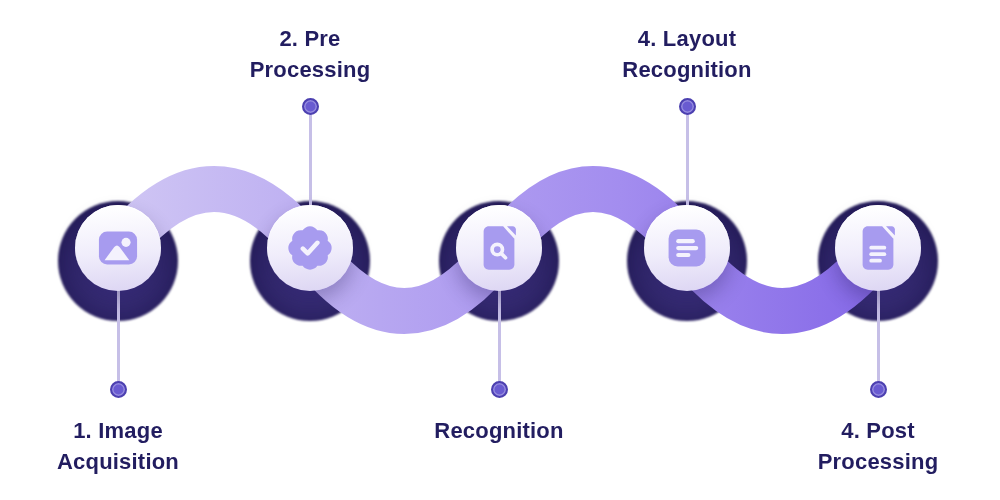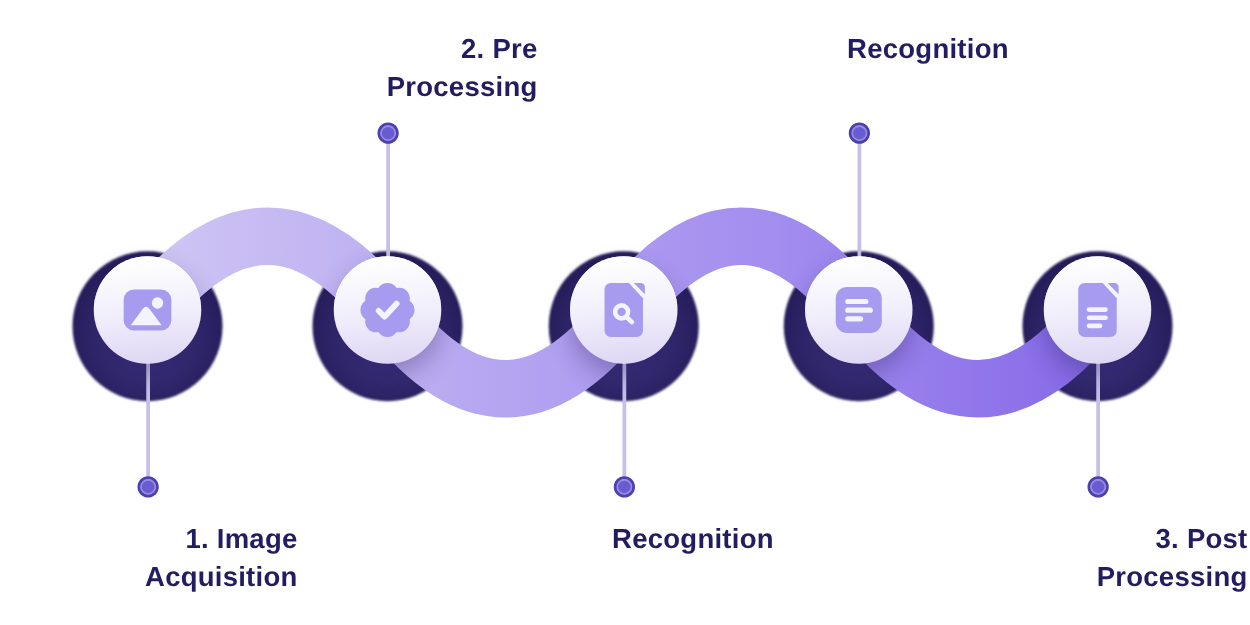--- a/index.html
+++ b/index.html
@@ -37,21 +37,21 @@
   .dot{
     position:absolute;width:13px;height:13px;border-radius:50%;
     background:var(--dot-fill);border:2px solid var(--dot-border);
     box-shadow:inset 0 0 0 1.5px rgba(255,255,255,.30);
     left:calc(var(--cx) - 8.5px);z-index:5;
   }
   .bottom .dot{top:381px;}
   .top    .dot{top:98px;}
   .label{
     position:absolute;width:240px;left:calc(var(--cx) - 120px);
-    text-align:right;font-size:22px;line-height:31px;font-weight:700;
+    text-align:center;font-size:22px;line-height:31px;font-weight:700;
     color:var(--text);z-index:5;letter-spacing:.2px;
   }
   .bottom .label{top:415px;}
   .top    .label{top:23px;}
 </style>
 </head>
 <body>
 
 <div class="canvas">
 
@@ -123,36 +123,37 @@
     <div class="circle">
       <svg class="icon" viewBox="0 0 24 24">
         <rect x="3.5" y="3.5" width="17" height="17" rx="4.2" class="p"></rect>
         <rect x="7" y="7.9" width="8.6" height="1.9" rx="0.95" class="w"></rect>
         <rect x="7" y="11.1" width="10.2" height="1.9" rx="0.95" class="w"></rect>
         <rect x="7" y="14.3" width="6.6" height="1.9" rx="0.95" class="w"></rect>
       </svg>
     </div>
     <div class="dot"></div>
     <div class="label">
+      <div>4. Layout</div>
       <div>Recognition</div>
     </div>
   </div>
 
   <div class="step bottom" style="--cx:878px">
     <div class="glow"></div>
     <div class="connector"></div>
     <div class="circle">
       <svg class="icon" viewBox="0 0 24 24">
         <path class="p" d="M13.9 2 H7.3 c-1.33 0-2.4 1.07-2.4 2.4 v15.2 c0 1.33 1.07 2.4 2.4 2.4 h9.4 c1.33 0 2.4-1.07 2.4-2.4 V7.7 Z"></path>
         <path class="p" d="M15.7 2 h2.6 c0.83 0 1.5 0.67 1.5 1.5 v2.7 Z"></path>
         <rect x="8" y="11" width="7.8" height="1.7" rx="0.85" class="w"></rect>
         <rect x="8" y="14" width="7.8" height="1.7" rx="0.85" class="w"></rect>
         <rect x="8" y="17" width="5.8" height="1.7" rx="0.85" class="w"></rect>
       </svg>
     </div>
     <div class="dot"></div>
     <div class="label">
-      <div>3. Post</div>
+      <div>4. Post</div>
       <div>Processing</div>
     </div>
   </div>
 
 </div>
 
 </body></html>

